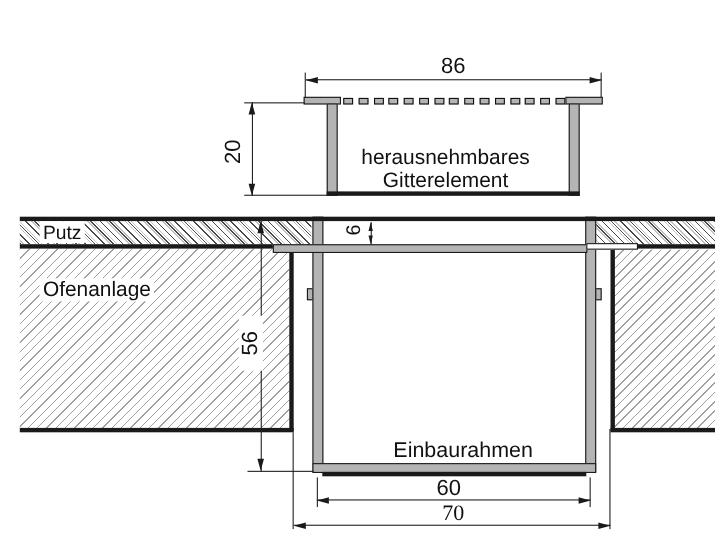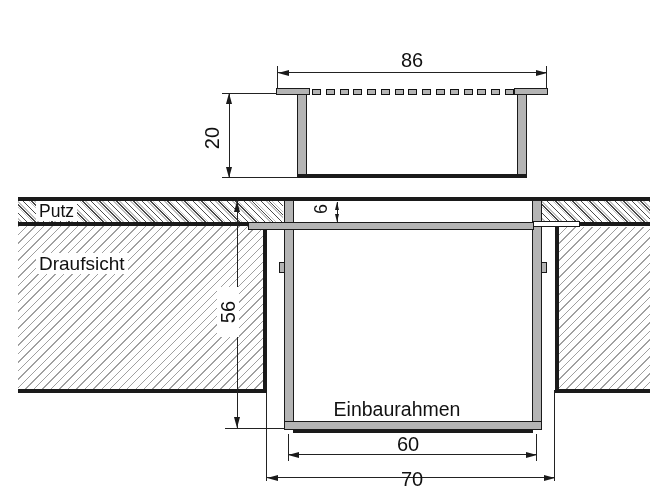--- a/index.html
+++ b/index.html
@@ -119,19 +119,21 @@
   <div class="dim" style="left:288px;top:454px;width:249px;height:1px;"></div>
   <div class="arr arr-l" style="left:288px;top:452px;"></div>
   <div class="arr arr-r" style="left:526px;top:452px;"></div>
   <div class="dimtext" style="left:388px;top:433px;width:40px;text-align:center;">60</div>
 
   <div class="dim" style="left:266px;top:393px;width:1px;height:88px;"></div>
   <div class="dim" style="left:554px;top:390px;width:1px;height:91px;"></div>
   <div class="dim" style="left:267px;top:477px;width:288px;height:1px;"></div>
   <div class="arr arr-l" style="left:267px;top:475px;"></div>
   <div class="arr arr-r" style="left:544px;top:475px;"></div>
-  <div class="dimtext" style="left:392px;top:468px;width:40px;">70</div>
+  <div class="dimtext" style="left:392px;top:456px;width:40px;font-family:Liberation Serif, serif;">70</div>
 
+  <div class="lbl" style="left:315px;top:133px;width:180px;">herausnehmbares</div>
+  <div class="lbl" style="left:315px;top:154px;width:180px;">Gitterelement</div>
   <div class="lbl halo" style="left:36px;top:201px;font-size:17.5px;line-height:20px;">Putz</div>
-  <div class="lbl halo" style="left:36px;top:253px;">Draufsicht</div>
-  <div class="lbl" style="left:312px;top:399px;width:170px;font-size:19.5px;">Einbaurahmen</div>
+  <div class="lbl halo" style="left:36px;top:253px;">Ofenanlage</div>
+  <div class="lbl" style="left:336px;top:399px;width:170px;font-size:19.5px;">Einbaurahmen</div>
 
 </div>
 
 </body></html>

